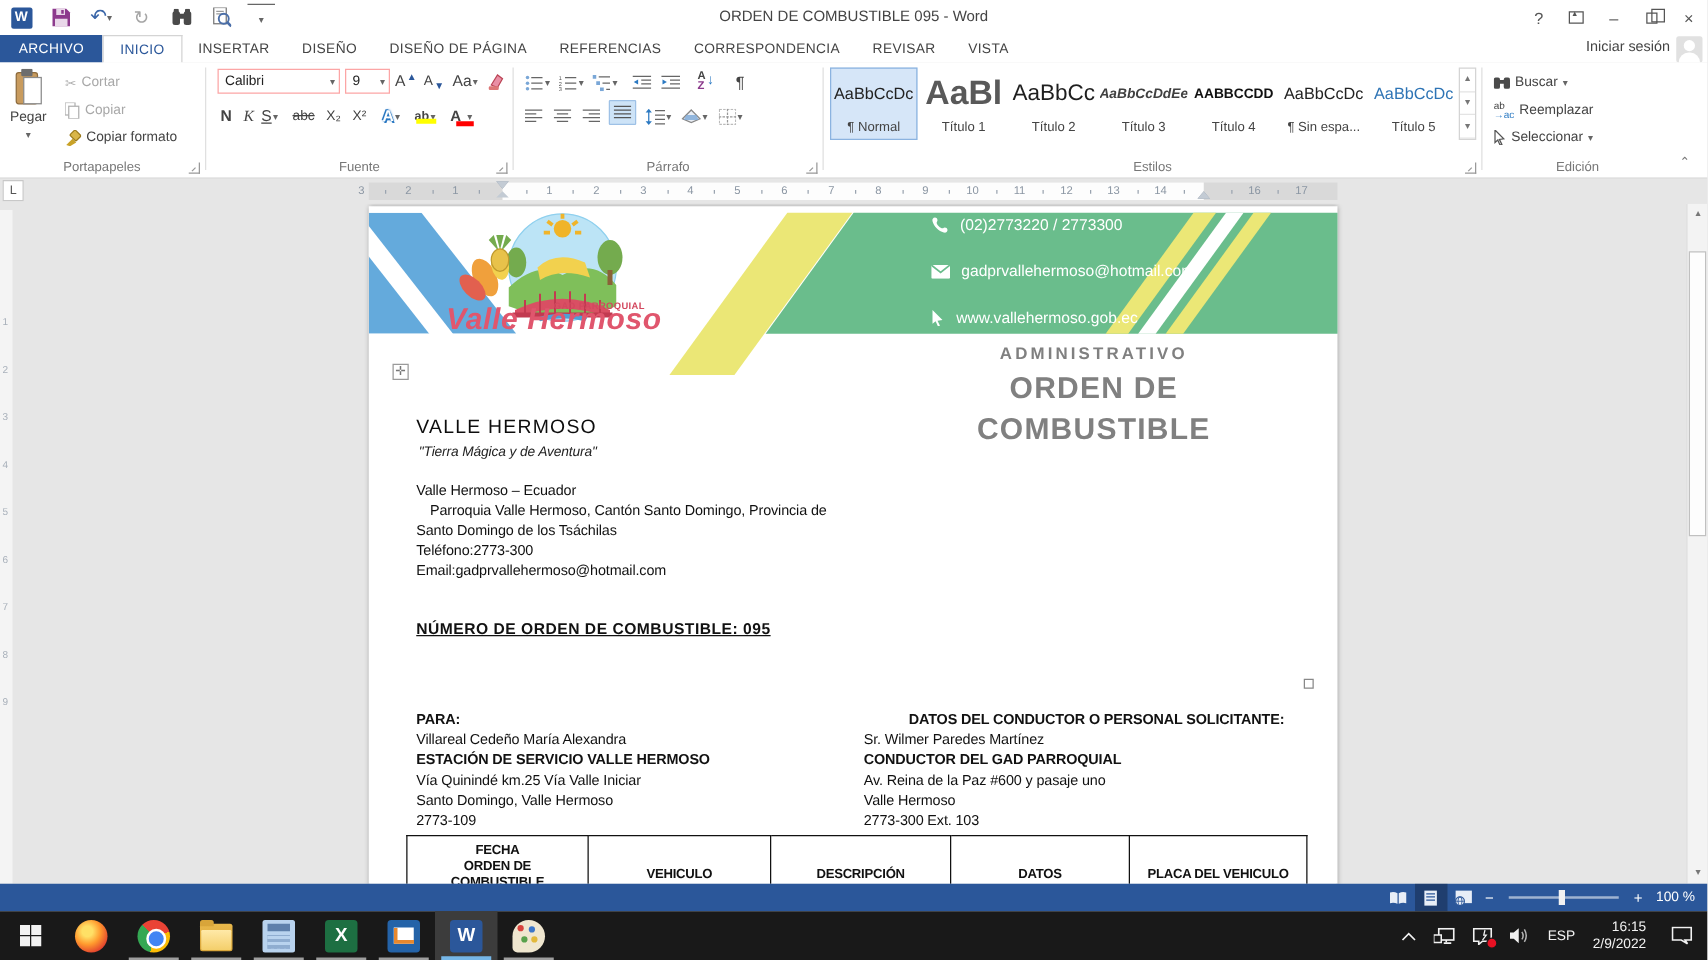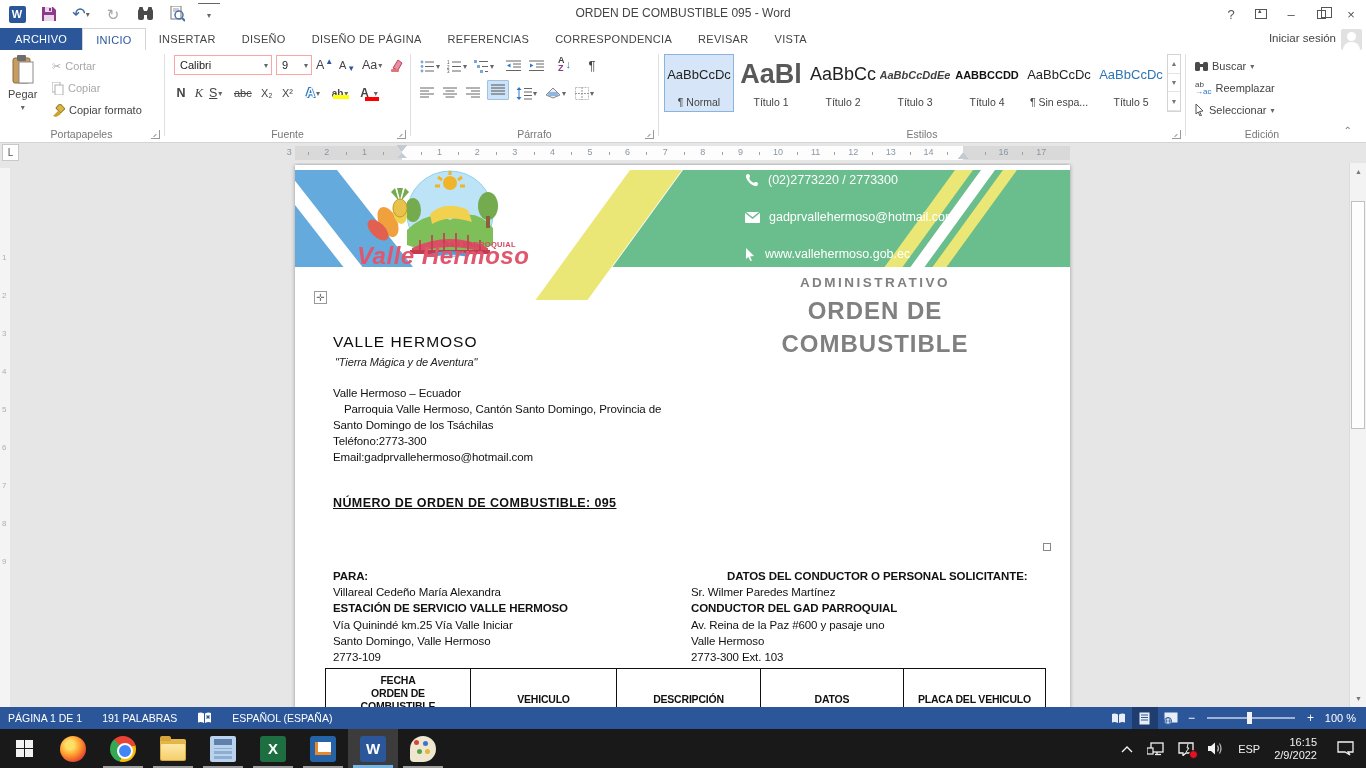--- a/index.html
+++ b/index.html
@@ -708,31 +708,20 @@
     </div>
 
     <div class="vscroll">
       <div class="varrow" style="top:0;">▲</div>
       <div class="vthumb"></div>
       <div class="varrow" style="bottom:0;">▼</div>
     </div>
   </div>
 
   <div class="statusbar">
-    <div class="sb-left">
-      <span>PÁGINA 1 DE 1</span>
-      <span>191 PALABRAS</span>
-      <svg class="ic" width="15" height="13" viewBox="0 0 15 13">
-          <path d="M1 1 Q4 0 7 1.5 L7 11 Q4 9.5 1 10.5 Z" fill="#fff"></path>
-          <path d="M14 1 Q11 0 8 1.5 L8 11 Q11 9.5 14 10.5 Z" fill="#fff"></path>
-          <line x1="9.5" y1="3.5" x2="12.5" y2="6.5" stroke="#2b579a" stroke-width="1.2"></line>
-          <line x1="12.5" y1="3.5" x2="9.5" y2="6.5" stroke="#2b579a" stroke-width="1.2"></line>
-        </svg>
-      <span>ESPAÑOL (ESPAÑA)</span>
-    </div>
     <div class="sb-right">
       <span class="viewbtn">
         <svg class="ic" width="15" height="11" viewBox="0 0 15 11">
             <path d="M1 1 Q4 0 7 1.5 L7 10 Q4 8.5 1 9.5 Z" fill="#e8eef7"></path>
             <path d="M14 1 Q11 0 8 1.5 L8 10 Q11 8.5 14 9.5 Z" fill="#e8eef7"></path>
           </svg>
       </span>
       <span class="viewbtn sel">
         <svg class="ic" width="11" height="13" viewBox="0 0 11 13">
             <rect x="0.5" y="0.5" width="10" height="12" fill="#e8eef7"></rect>

